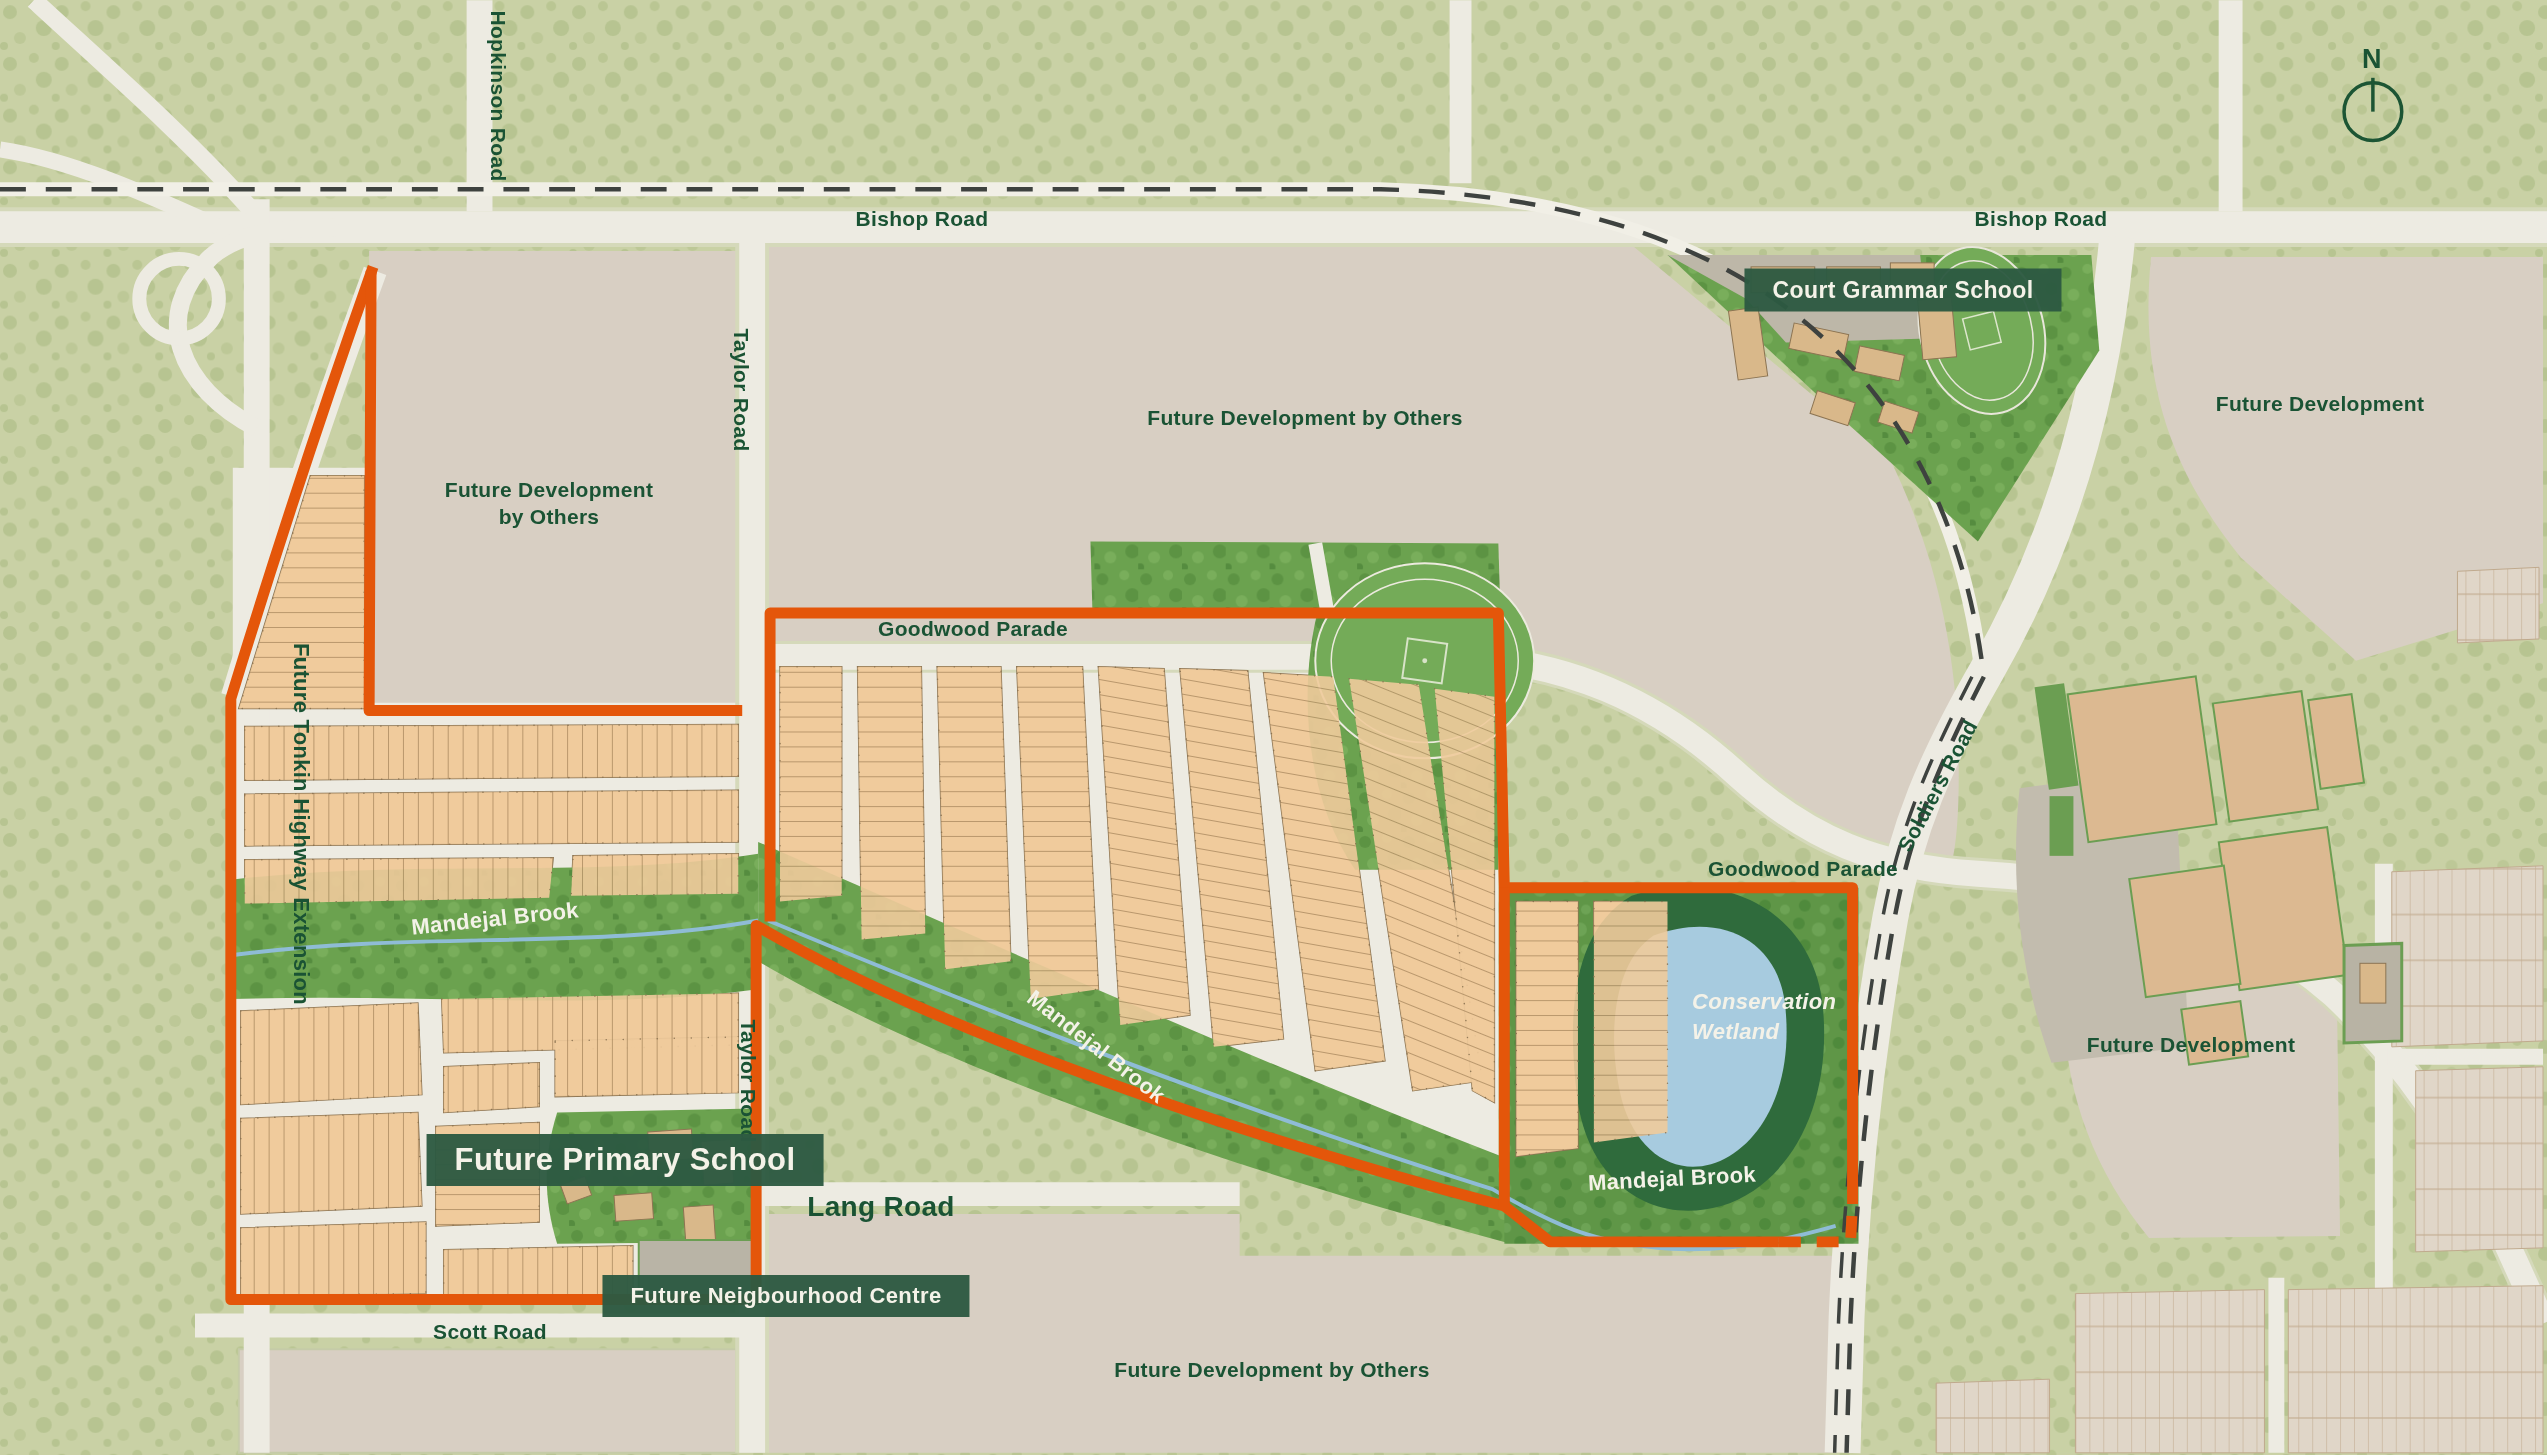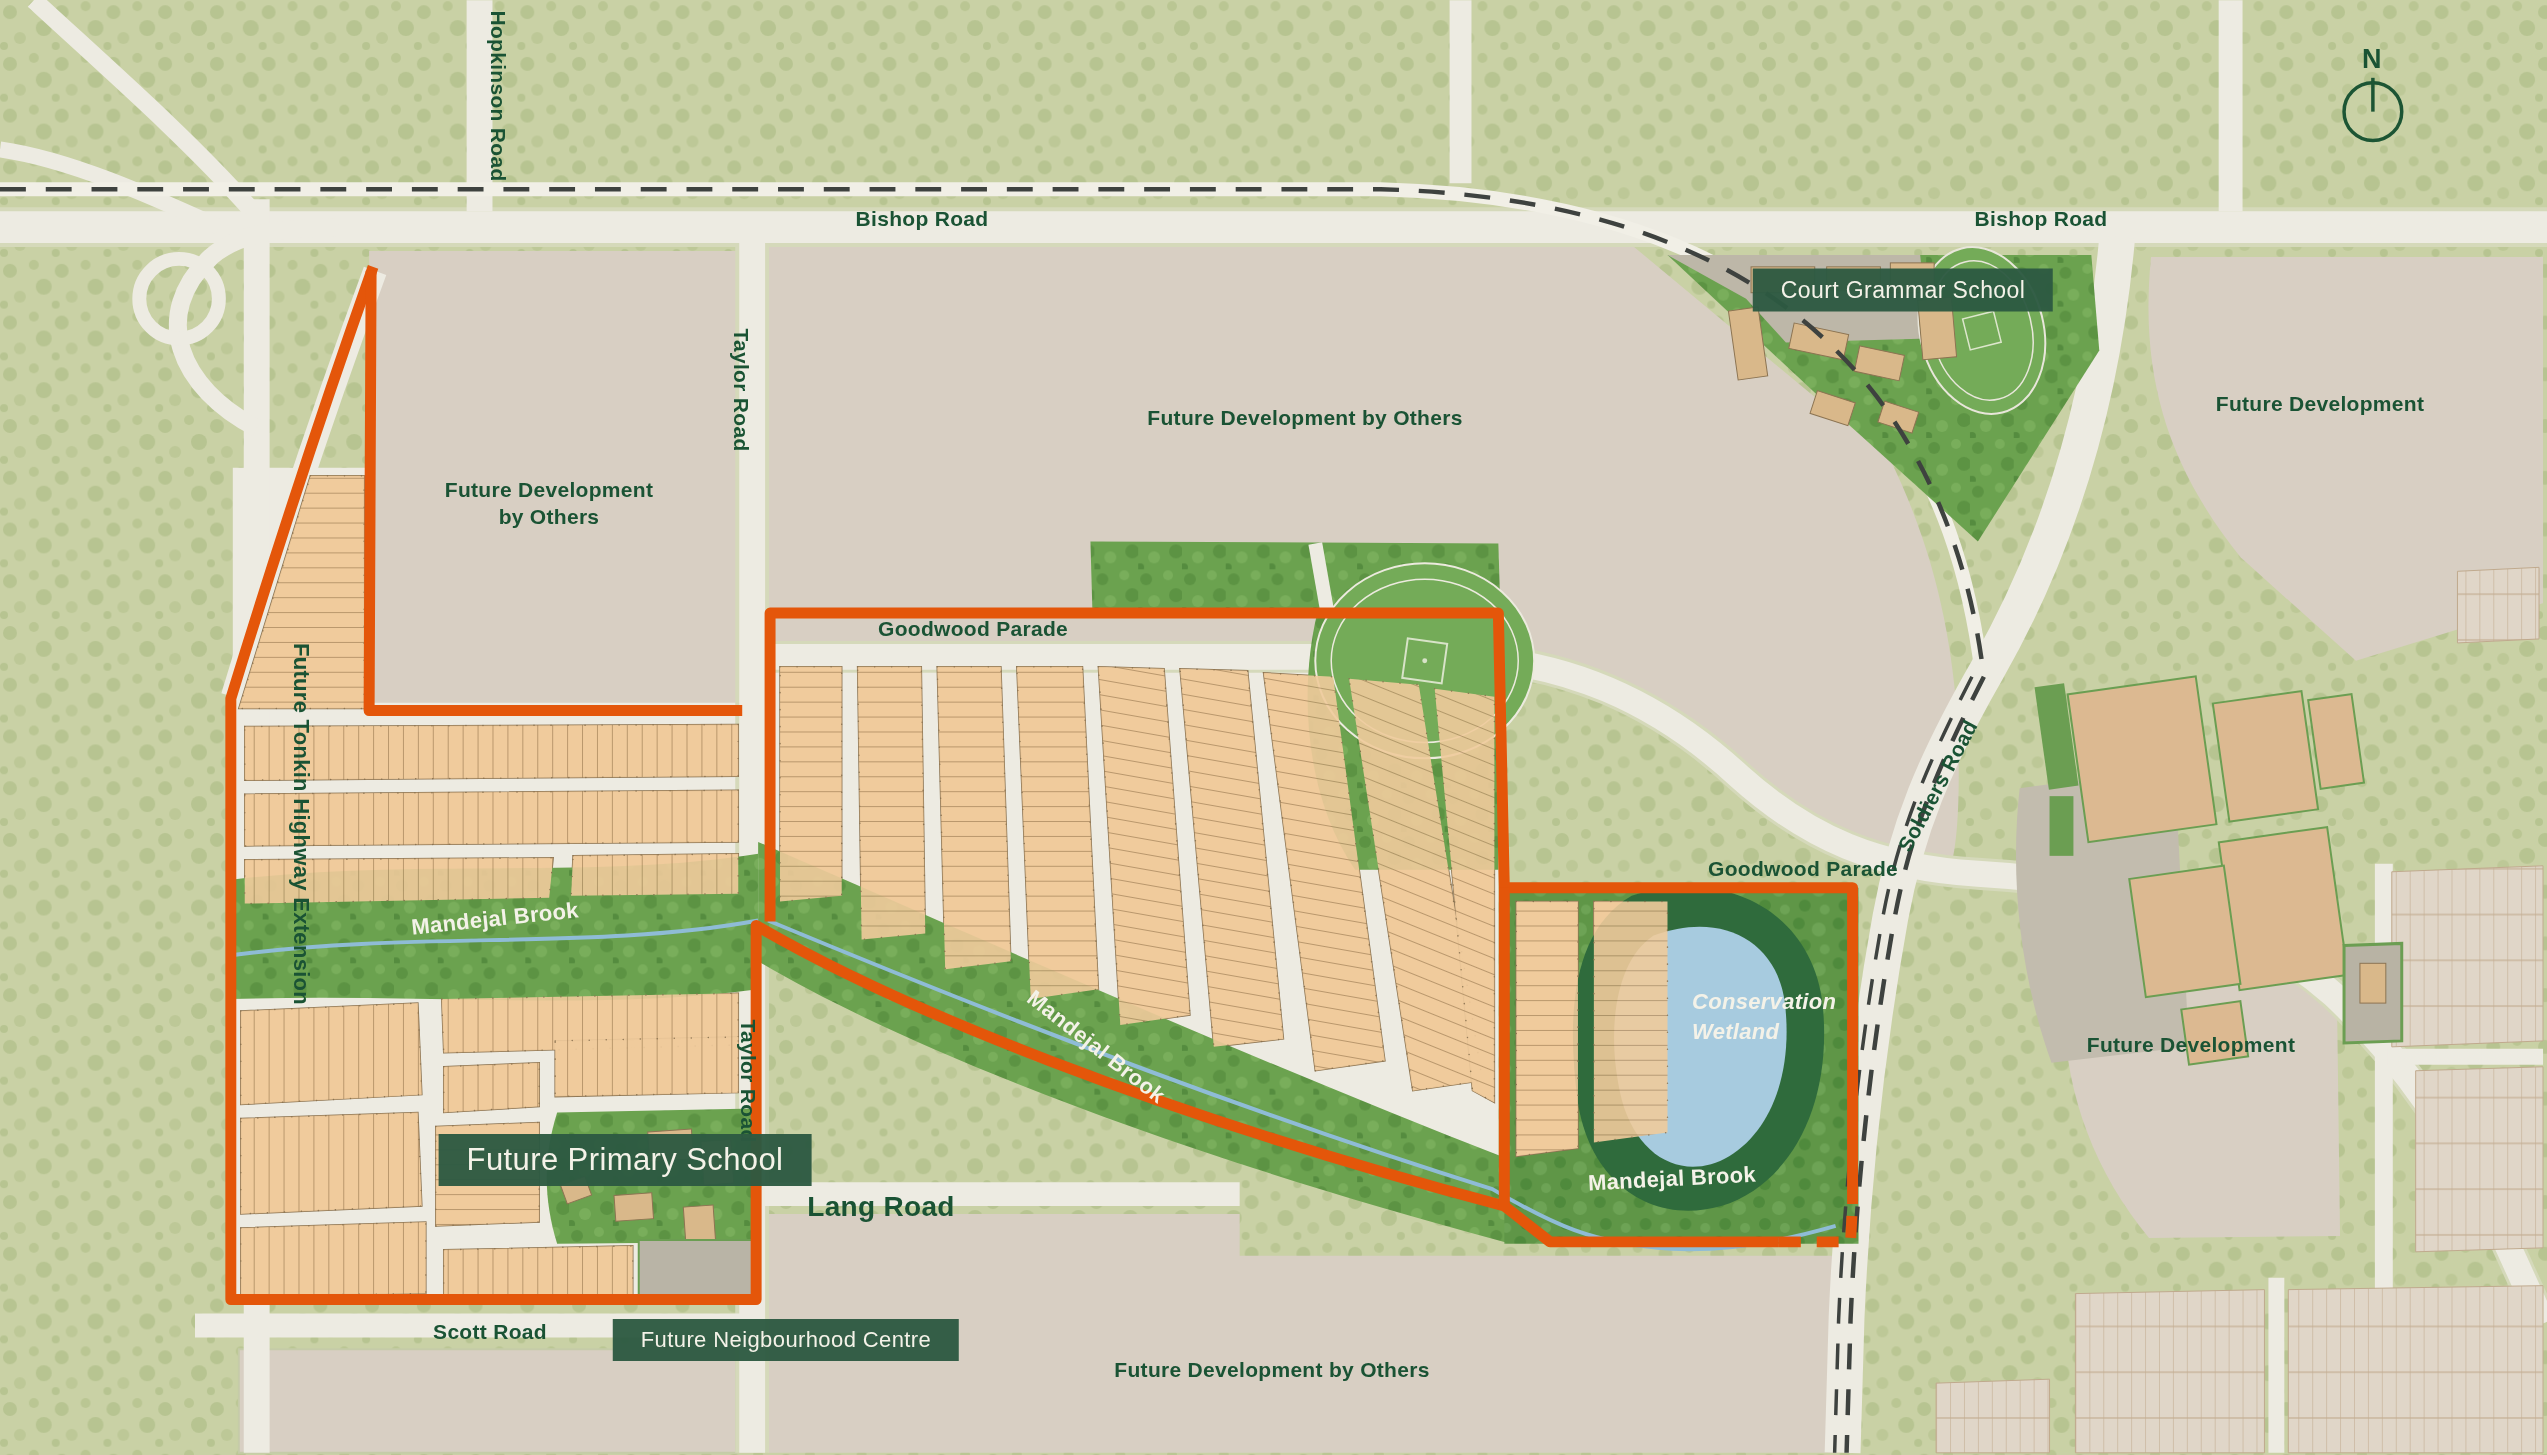--- a/index.html
+++ b/index.html
@@ -4,21 +4,21 @@
 <style>
   html,body{margin:0;padding:0;background:#c9d1a5;}
   #stage{position:relative;width:2547px;height:1456px;overflow:hidden;
          font-family:"Liberation Sans",sans-serif;}
   #stage svg{position:absolute;left:0;top:0;}
   .lbl{position:absolute;color:#1a5334;font-weight:700;white-space:nowrap;
        transform:translate(-50%,-50%);letter-spacing:0.3px;}
   .rot90{transform:translate(-50%,-50%) rotate(90deg);}
   .white{color:#f4f2e8;font-weight:600;}
   .badge{background:rgba(45,90,66,.96);color:#f4f2e8;padding:8px 28px;
-         font-weight:400;letter-spacing:0.4px;}
+         font-weight:700;letter-spacing:0.4px;}
   .center2{text-align:center;line-height:1.3;}
   .lot{stroke:#8c7452;stroke-width:1.5;}
   .tree-edge{fill:none;stroke:#4f8f3f;stroke-width:8;stroke-dasharray:0.1 17;stroke-linecap:round;opacity:.9;}
   .bldg{fill:#d9b88a;stroke:#8c7452;stroke-width:1;}
   .shopb{fill:#dcb991;stroke:#6b9e52;stroke-width:2;}
   .road{stroke:#edebe2;fill:none;}
   .casing{stroke:#d5d9ba;fill:none;}
   .rail{stroke:#3e423f;stroke-dasharray:26 20;fill:none;}
   .orange{stroke:#e4560a;stroke-width:11;fill:none;stroke-linejoin:round;}
   .stream{stroke:#8fbcd6;stroke-width:4;fill:none;}
@@ -276,17 +276,17 @@
 <div class="lbl white" style="left:495px;top:919px;font-size:22px;transform:translate(-50%,-50%) rotate(-6deg);">Mandejal Brook</div>
 <div class="lbl white" style="left:1096px;top:1047px;font-size:22px;transform:translate(-50%,-50%) rotate(38deg);">Mandejal Brook</div>
 <div class="lbl white" style="left:1672px;top:1179px;font-size:22px;transform:translate(-50%,-50%) rotate(-3deg);">Mandejal Brook</div>
 <div class="lbl white" style="left:1692px;top:987px;font-size:22px;transform:none;line-height:1.35;font-style:italic;">
   <div>Conservation</div>
   <div>Wetland</div>
 </div>
 
 <div class="lbl badge" style="left:1903px;top:290px;font-size:23px;">Court Grammar School</div>
 <div class="lbl badge" style="left:625px;top:1160px;font-size:31px;text-align:center;">Future Primary School</div>
-<div class="lbl badge" style="left:786px;top:1340px;font-size:22px;">Future Neigbourhood Centre</div>
+<div class="lbl badge" style="left:786px;top:1296px;font-size:22px;">Future Neigbourhood Centre</div>
 
 <div class="lbl" style="left:2372px;top:59px;font-size:27px;font-weight:600;">N</div>
 </div>
 
 
 </body></html>

